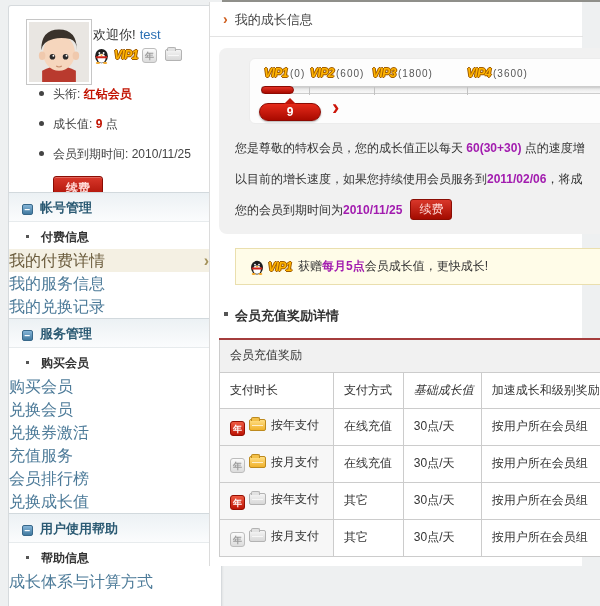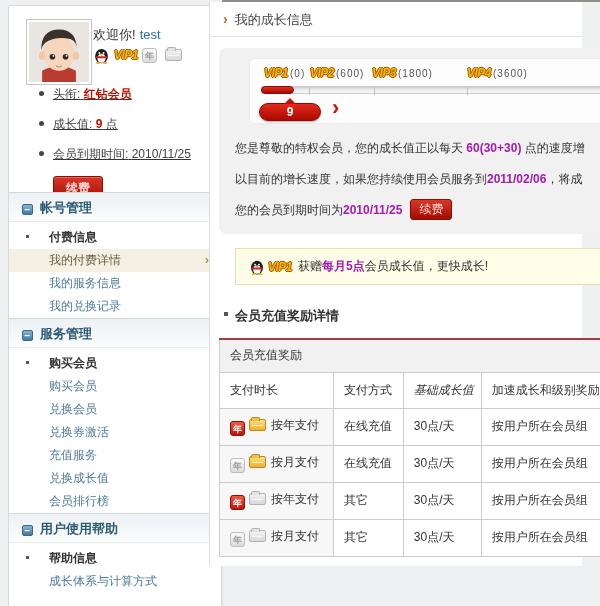--- a/index.html
+++ b/index.html
@@ -8,32 +8,32 @@
   .page { position:absolute; inset:0; width:600px; height:606px; overflow:hidden; }
 
   
   .sidebar { position:absolute; left:8px; top:5px; width:214px; height:601px; background:#fff; border:1px solid #d6dadd; border-bottom:none; border-radius:3px 3px 0 0; box-shadow:1px 1px 2px rgba(0,0,0,.05); }
   .avatar { position:absolute; left:17px; top:13px; width:66px; height:66px; background:#fff; border:1px solid #c6c6c6; padding:2px; }
   .avatar svg { display:block; background:#e9e6e2; }
   .welcome { position:absolute; left:84px; top:20px; font-size:13px; color:#333; white-space:nowrap; }
   .welcome a { color:#2a6fb3; text-decoration:none; margin-left:4px; cursor:pointer; }
   .badge-row { position:absolute; left:84px; top:40px; display:flex; align-items:center; gap:4px; height:18px; }
   .vip-gold { font-weight:bold; font-style:italic; font-size:12px; color:#ffb400; text-shadow:1px 0 #a05c00,-1px 0 #a05c00,0 1px #a05c00,0 -1px #a05c00; letter-spacing:-0.5px; }
-  .stats { position:absolute; left:30px; top:80px; width:170px;text-decoration:underline; }
+  .stats { position:absolute; left:30px; top:80px; width:170px; }
   .stat { position:relative; padding-left:14px; margin-bottom:13px; font-size:12px; color:#444; white-space:nowrap; }
   .stat::before { content:""; position:absolute; left:0; top:5px; width:5px; height:5px; border-radius:50%; background:#444; }
   .stat .v-red { color:#c11200; font-weight:bold; }
   .btn-renew { display:inline-block; margin-left:14px; background:linear-gradient(#d9372a,#a30b00); border:1px solid #8a0d04; border-radius:3px; color:#ffd9d6; font-size:12px; font-weight:bold; padding:3px 12px; cursor:pointer; box-shadow:inset 0 1px 0 rgba(255,255,255,.25); }
 
   .menu { position:absolute; left:0; top:186px; width:100%; }
   .sec-h { height:30px; line-height:29px; background:linear-gradient(#ecf1f4,#fbfcfd); border-top:1px solid #d2d9dd; border-bottom:1px solid #e7ebed; font-weight:bold; font-size:13px; color:#2b5a73; padding-left:13px; cursor:pointer; }
   .minus-ic { display:inline-block; width:11px; height:11px; margin-right:7px; vertical-align:-1px; background:linear-gradient(#85b5d8,#41799f); border:1px solid #38688a; border-radius:2px; color:#fff; font-size:10px; line-height:9px; text-align:center; font-weight:bold; }
-  .grp-h { height:27px; line-height:30px; font-weight:bold; font-size:12px; color:#333; padding-left:40px; position:relative; }
+  .grp-h { height:27px; line-height:30px; font-weight:bold; font-size:12px; color:#333; padding-left:32px; position:relative; }
   .grp-h::before { content:""; position:absolute; left:17px; top:13px; width:3px; height:3px; background:#555; }
-  .item { height:23px; line-height:23px; padding-left:40px; font-size:12px; color:#4d7b99; cursor:pointer; position:relative; white-space:nowrap; }
+  .item { height:23px; line-height:23px; font-size:16px; color:#4d7b99; cursor:pointer; position:relative; white-space:nowrap; }
   .item.active { background:#f4f0e3; color:#6b5c3d; }
   .item .arr { position:absolute; right:12px; top:0; color:#a3915a; font-weight:bold; }
 
   
   .topline { position:absolute; left:222px; top:0; width:378px; height:2px; background:#8f8f8a; }
   .main { position:absolute; left:209px; top:2px; width:373px; height:564px; background:#fff; border-left:1px solid #dcdcdc; overflow:visible; }
   .main-header { position:absolute; left:0; top:0; width:373px; height:35px; line-height:35px; border-bottom:1px solid #e3e3e3; font-size:13px; color:#444; padding-left:13px; white-space:nowrap; }
   .main-header .crumb-arr { color:#cf5f1f; font-weight:bold; margin-right:7px; font-size:14px; }
 
   .growth { position:absolute; left:9px; top:46px; width:440px; height:186px; background:#f1f1f1; border-radius:8px; }
@@ -147,22 +147,22 @@
       <div class="item active"><span>我的付费详情</span><span class="arr">›</span></div>
       <div class="item"><span>我的服务信息</span></div>
       <div class="item"><span>我的兑换记录</span></div>
 
       <div class="sec-h"><span class="minus-ic">−</span><span>服务管理</span></div>
       <div class="grp-h">购买会员</div>
       <div class="item"><span>购买会员</span></div>
       <div class="item"><span>兑换会员</span></div>
       <div class="item"><span>兑换券激活</span></div>
       <div class="item"><span>充值服务</span></div>
+      <div class="item"><span>会员排行榜</span></div>
       <div class="item"><span>兑换成长值</span></div>
-      <div class="item"><span>会员排行榜</span></div>
 
       <div class="sec-h"><span class="minus-ic">−</span><span>用户使用帮助</span></div>
       <div class="grp-h">帮助信息</div>
       <div class="item"><span>成长体系与计算方式</span></div>
     </div>
   </div>
 
   <div class="topline"></div>
   <div class="main">
 

